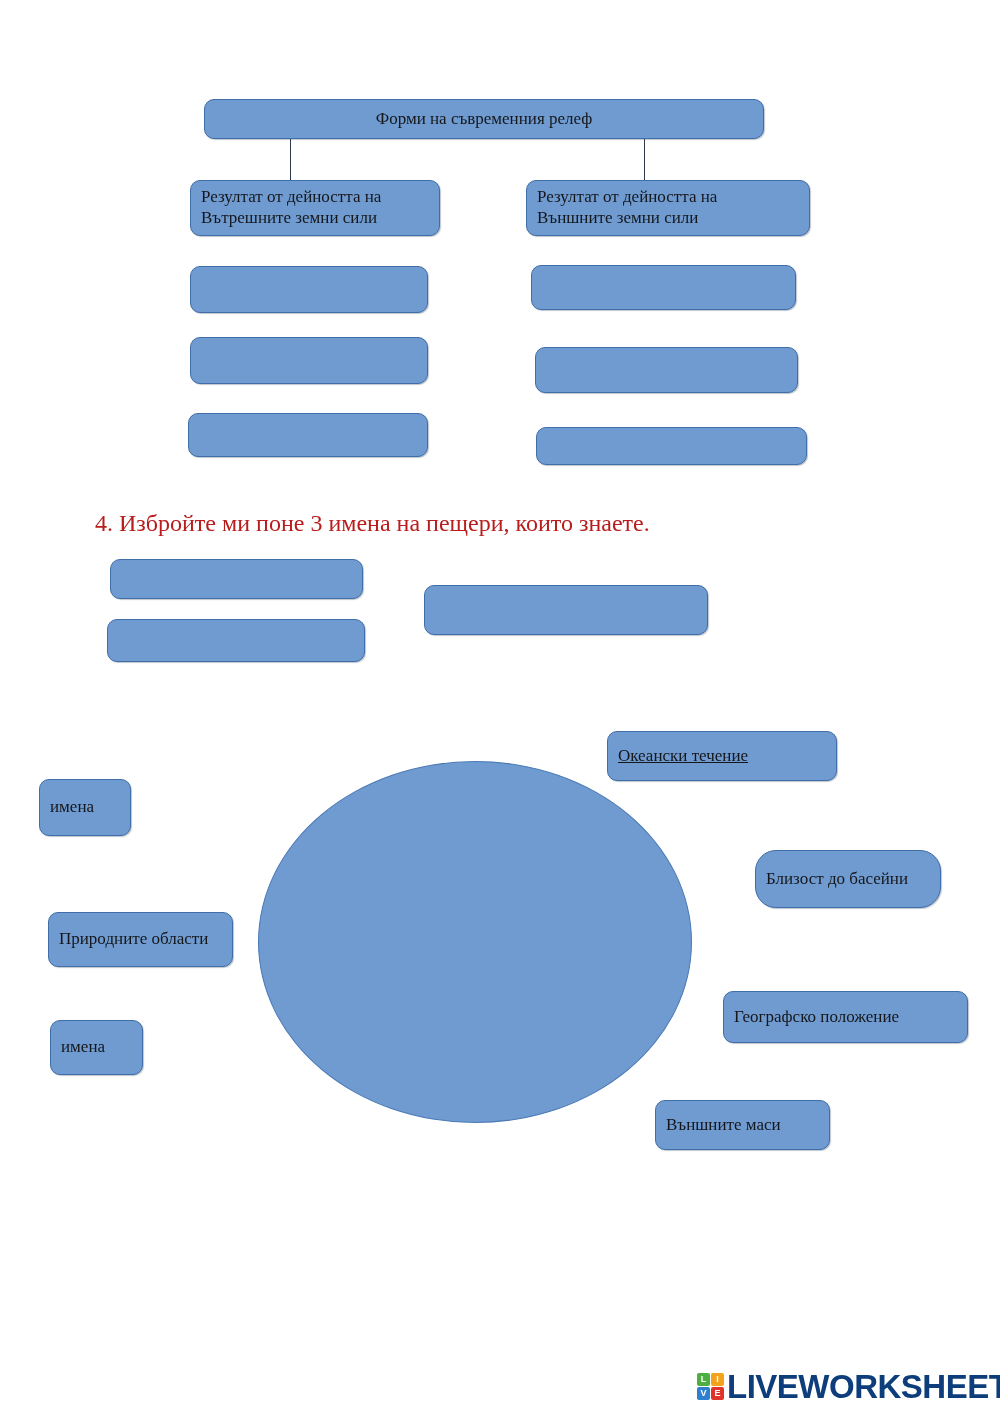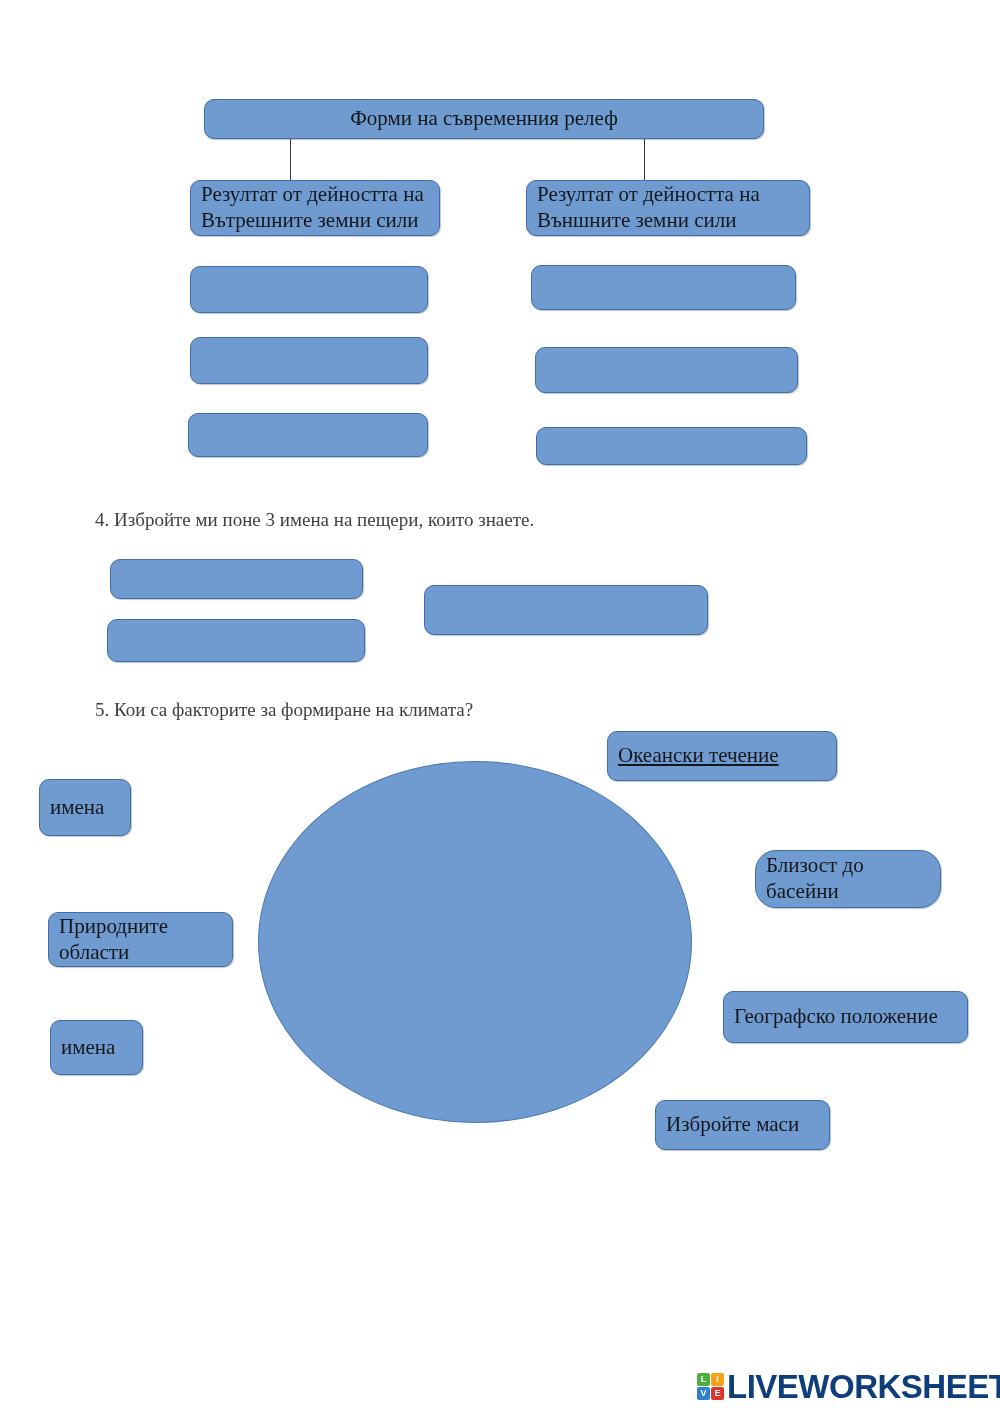--- a/index.html
+++ b/index.html
@@ -24,41 +24,41 @@
   .shape {
     position: absolute;
     background: #6f9bd1;
     border: 1px solid #3f6ea8;
     border-radius: 10px;
     box-sizing: border-box;
     box-shadow: 1px 1px 1px rgba(30, 50, 80, 0.28);
     display: flex;
     align-items: center;
     padding: 0 10px;
-    font-size: 21px;
+    font-size: 17px;
     line-height: 1.22;
     color: #15171a;
     white-space: pre-line;
   }
   .shape.center { justify-content: center; text-align: center; }
   .shape.blank  { padding: 0; }
 
   
   .connector {
     position: absolute;
     width: 1px;
     background: #2f3b4a;
   }
 
   
   .qtext {
     position: absolute;
-    font-size: 19px;
+    font-size: 24px;
     line-height: 1.3;
-    color: #404040;
+    color: #b91c1c;
     white-space: nowrap;
   }
 
   
   #center-ellipse {
     position: absolute;
     background: #6f9bd1;
     border: 1px solid #4a79b4;
     border-radius: 50%;
     box-sizing: border-box;
@@ -126,31 +126,30 @@
     <div class="shape blank" id="ans-ext-2" style="left: 535px; top: 347px; width: 263px; height: 46px;"></div>
     <div class="shape blank" id="ans-ext-3" style="left: 536px; top: 427px; width: 271px; height: 38px;"></div>
   </div>
 
   <div class="qtext" id="q4-text" style="left: 95px; top: 508px;">4. Избройте ми поне 3 имена на пещери, които знаете.</div>
 
   <div class="shape blank" id="q4-ans-1" style="left: 110px; top: 559px; width: 253px; height: 40px;"></div>
   <div class="shape blank" id="q4-ans-2" style="left: 107px; top: 619px; width: 258px; height: 43px;"></div>
   <div class="shape blank" id="q4-ans-3" style="left: 424px; top: 585px; width: 284px; height: 50px;"></div>
 
-  <div class="qtext" id="q5-text" style="left: 95px; top: 698px;">5. Кои са факторите за формиране на климата?</div>
 
   <div id="center-ellipse" style="left: 258px; top: 761px; width: 434px; height: 362px;"></div>
 
   <div class="shape" id="f-ocean" style="left: 607px; top: 731px; width: 230px; height: 50px; text-decoration: underline;">Океански течение</div>
   <div class="shape" id="f-relief" style="left: 39px; top: 779px; width: 92px; height: 57px;">имена</div>
   <div class="shape" id="f-basins" style="left: 755px; top: 850px; width: 186px; height: 58px; border-radius: 21px;">Близост до басейни</div>
   <div class="shape" id="f-geopos" style="left: 723px; top: 991px; width: 245px; height: 52px;">Географско положение</div>
   <div class="shape" id="f-regions" style="left: 48px; top: 912px; width: 185px; height: 55px;">Природните области</div>
   <div class="shape" id="f-soils" style="left: 50px; top: 1020px; width: 93px; height: 55px;">имена</div>
-  <div class="shape" id="f-air" style="left: 655px; top: 1100px; width: 175px; height: 50px;">Избройте маси</div>
+  <div class="shape" id="f-air" style="left: 655px; top: 1100px; width: 175px; height: 50px;">Външните маси</div>
 
   <div id="footer-logo" style="left: 697px; top: 1370px;">
     <div id="logo-mark">
       <span class="lg-green" style="background: rgb(76, 175, 63);">L</span>
       <span class="lg-orange" style="background: rgb(243, 163, 27);">I</span>
       <span class="lg-blue" style="background: rgb(47, 127, 208);">V</span>
       <span class="lg-red" style="background: rgb(224, 52, 43);">E</span>
     </div>
     <div id="logo-word" style="color: rgb(13, 61, 122);">LIVEWORKSHEETS</div>
   </div>

